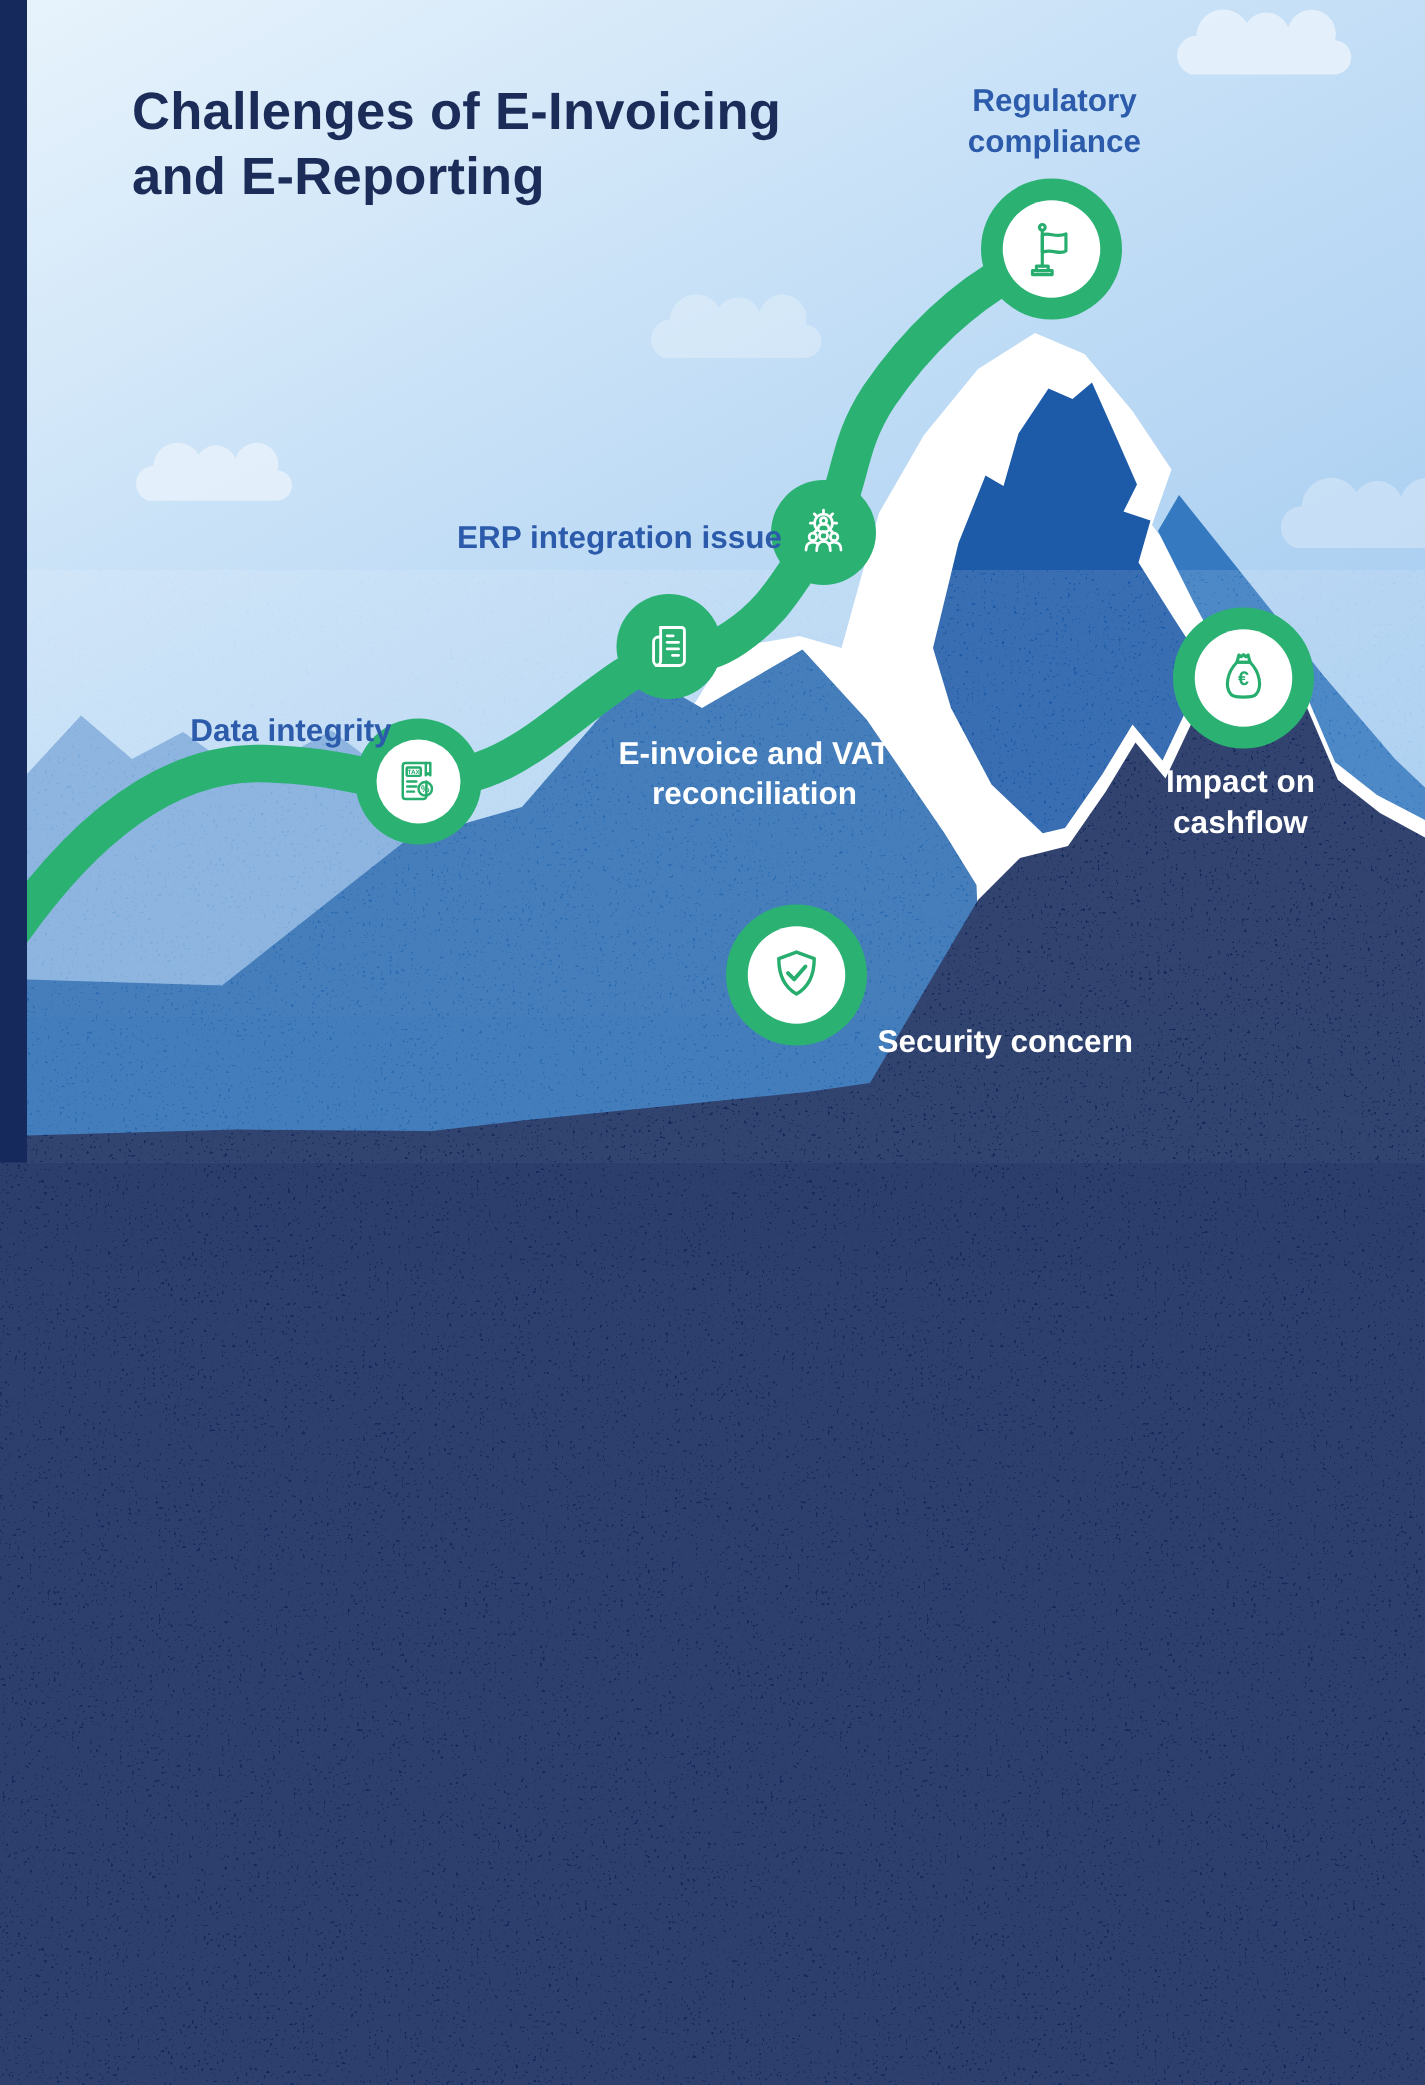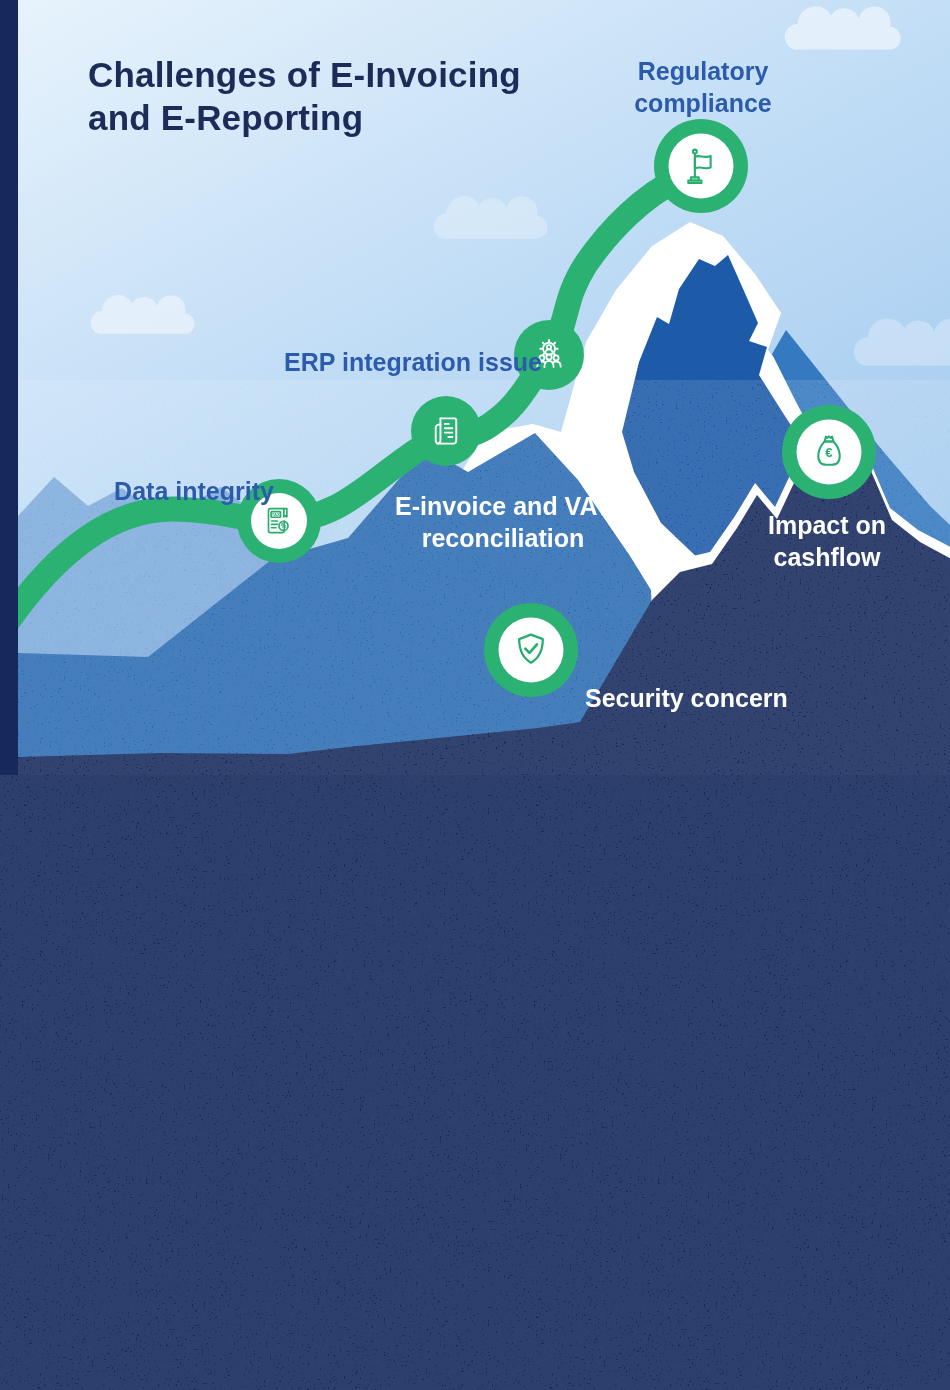--- a/index.html
+++ b/index.html
@@ -8,21 +8,21 @@
     background:#15295c;
     font-family:"Liberation Sans", sans-serif;
     -webkit-font-smoothing:antialiased;
   }
   .scene{position:absolute;top:0;left:18px;width:950px;height:775px;padding-left:38px;}
   .scene svg.bg{position:absolute;top:0;left:0;}
   .title{
     position:absolute;top:30px;left:70px;width:470px;
     font-size:35px;font-weight:700;color:#1c2c59;line-height:1.23;letter-spacing:.2px;
   }
-  .mlabel{position:absolute;font-weight:700;color:#2b5baa;font-size:25px;line-height:1.28;text-align:center;}
+  .mlabel{position:absolute;font-weight:700;color:#2b5baa;font-size:21px;line-height:1.28;text-align:center;}
   .mlabel.white{color:#ffffff;}
   #lbl-reg{left:685px;top:55px;width:190px;transform:translateX(-50%);}
   #lbl-erp{left:395px;top:306px;transform:translateX(-50%);white-space:nowrap;margin-top:40px;}
   #lbl-data{left:176px;top:459px;transform:translateX(-50%);white-space:nowrap;margin-top:16px;}
   #lbl-einv{left:485px;top:490px;width:270px;transform:translateX(-50%);}
   #lbl-cash{left:809px;top:509px;width:190px;transform:translateX(-50%);}
   #lbl-sec{left:567px;top:682px;text-align:right;white-space:nowrap;}
   .details{position:absolute;left:0;top:775px;width:950px;height:615px;background:#15295c;}
   .tex{position:absolute;left:0;top:0;pointer-events:none;}
   .ic-green{color:#27ad6e;}

